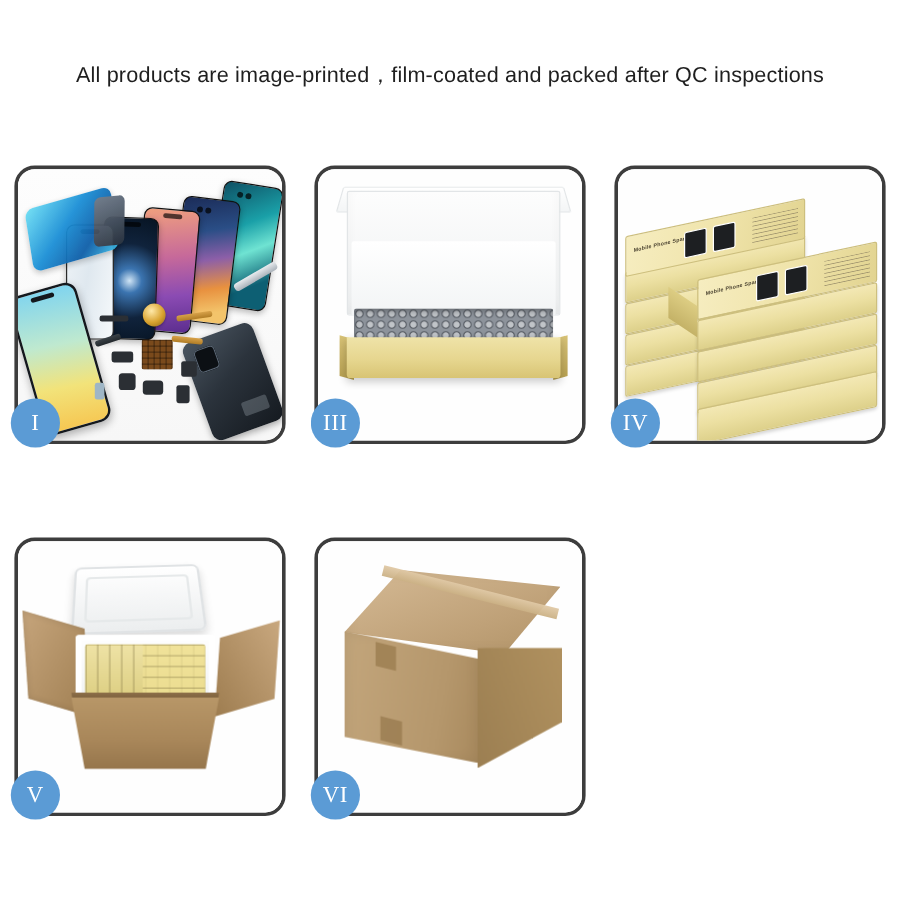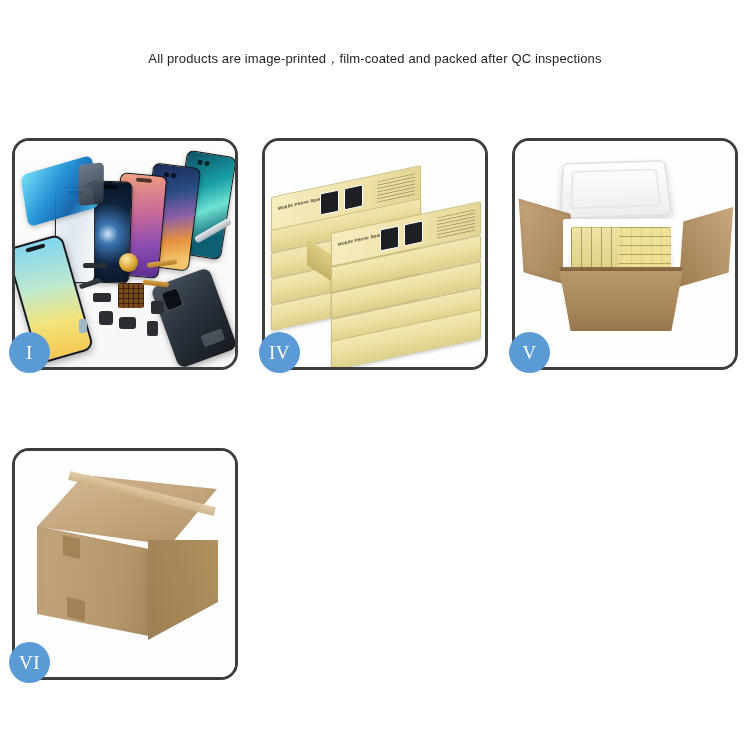--- a/index.html
+++ b/index.html
@@ -16,21 +16,21 @@
   .title {
     font-size: 35px;
     font-weight: 400;
     letter-spacing: 2.0px;
     color: #1a1a1a;
     line-height: 1.05;
     white-space: nowrap;
   }
   .subtitle {
     margin-top: 12px;
-    font-size: 13px;
+    font-size: 18px;
     font-weight: 400;
     color: #1f1f1f;
     letter-spacing: 0.15px;
     white-space: nowrap;
     text-align: center;
   }
 
   
   .grid {
     position: absolute;
@@ -484,20 +484,32 @@
       <div class="part" style="left:64px; top:178px; width:8px; height:14px; border-radius:2px; background:#9fb6c6;"></div>
       <div class="flex" style="left:132px; top:120px; width:30px; transform:rotate(-8deg);"></div>
       <div class="flex" style="left:128px; top:140px; width:26px; transform:rotate(6deg);"></div>
       <div class="flex" style="left:64px; top:140px; width:22px; transform:rotate(-18deg); background:linear-gradient(#3b4248,#22282d);"></div>
       <div class="tool"></div>
     </div>
     <div class="badge">I</div>
   </div>
 
 
+  <div class="panel">
+    <div class="stage p3">
+      <div class="flap-top"></div>
+      <div class="flap-back"></div>
+      <div class="foam"></div>
+      <div class="wrap"></div>
+      <div class="box-lipL"></div>
+      <div class="box-lipR"></div>
+      <div class="box-front"></div>
+    </div>
+    <div class="badge">III</div>
+  </div>
 
   <div class="panel">
     <div class="stage p4">
       <div class="stack">
 
         <div class="sbox" style="left:0px; top:56px;"></div>
         <div class="sbox" style="left:0px; top:82px;"></div>
         <div class="sbox" style="left:0px; top:108px;"></div>
         <div class="sbox" style="left:0px; top:134px;"></div>
 

